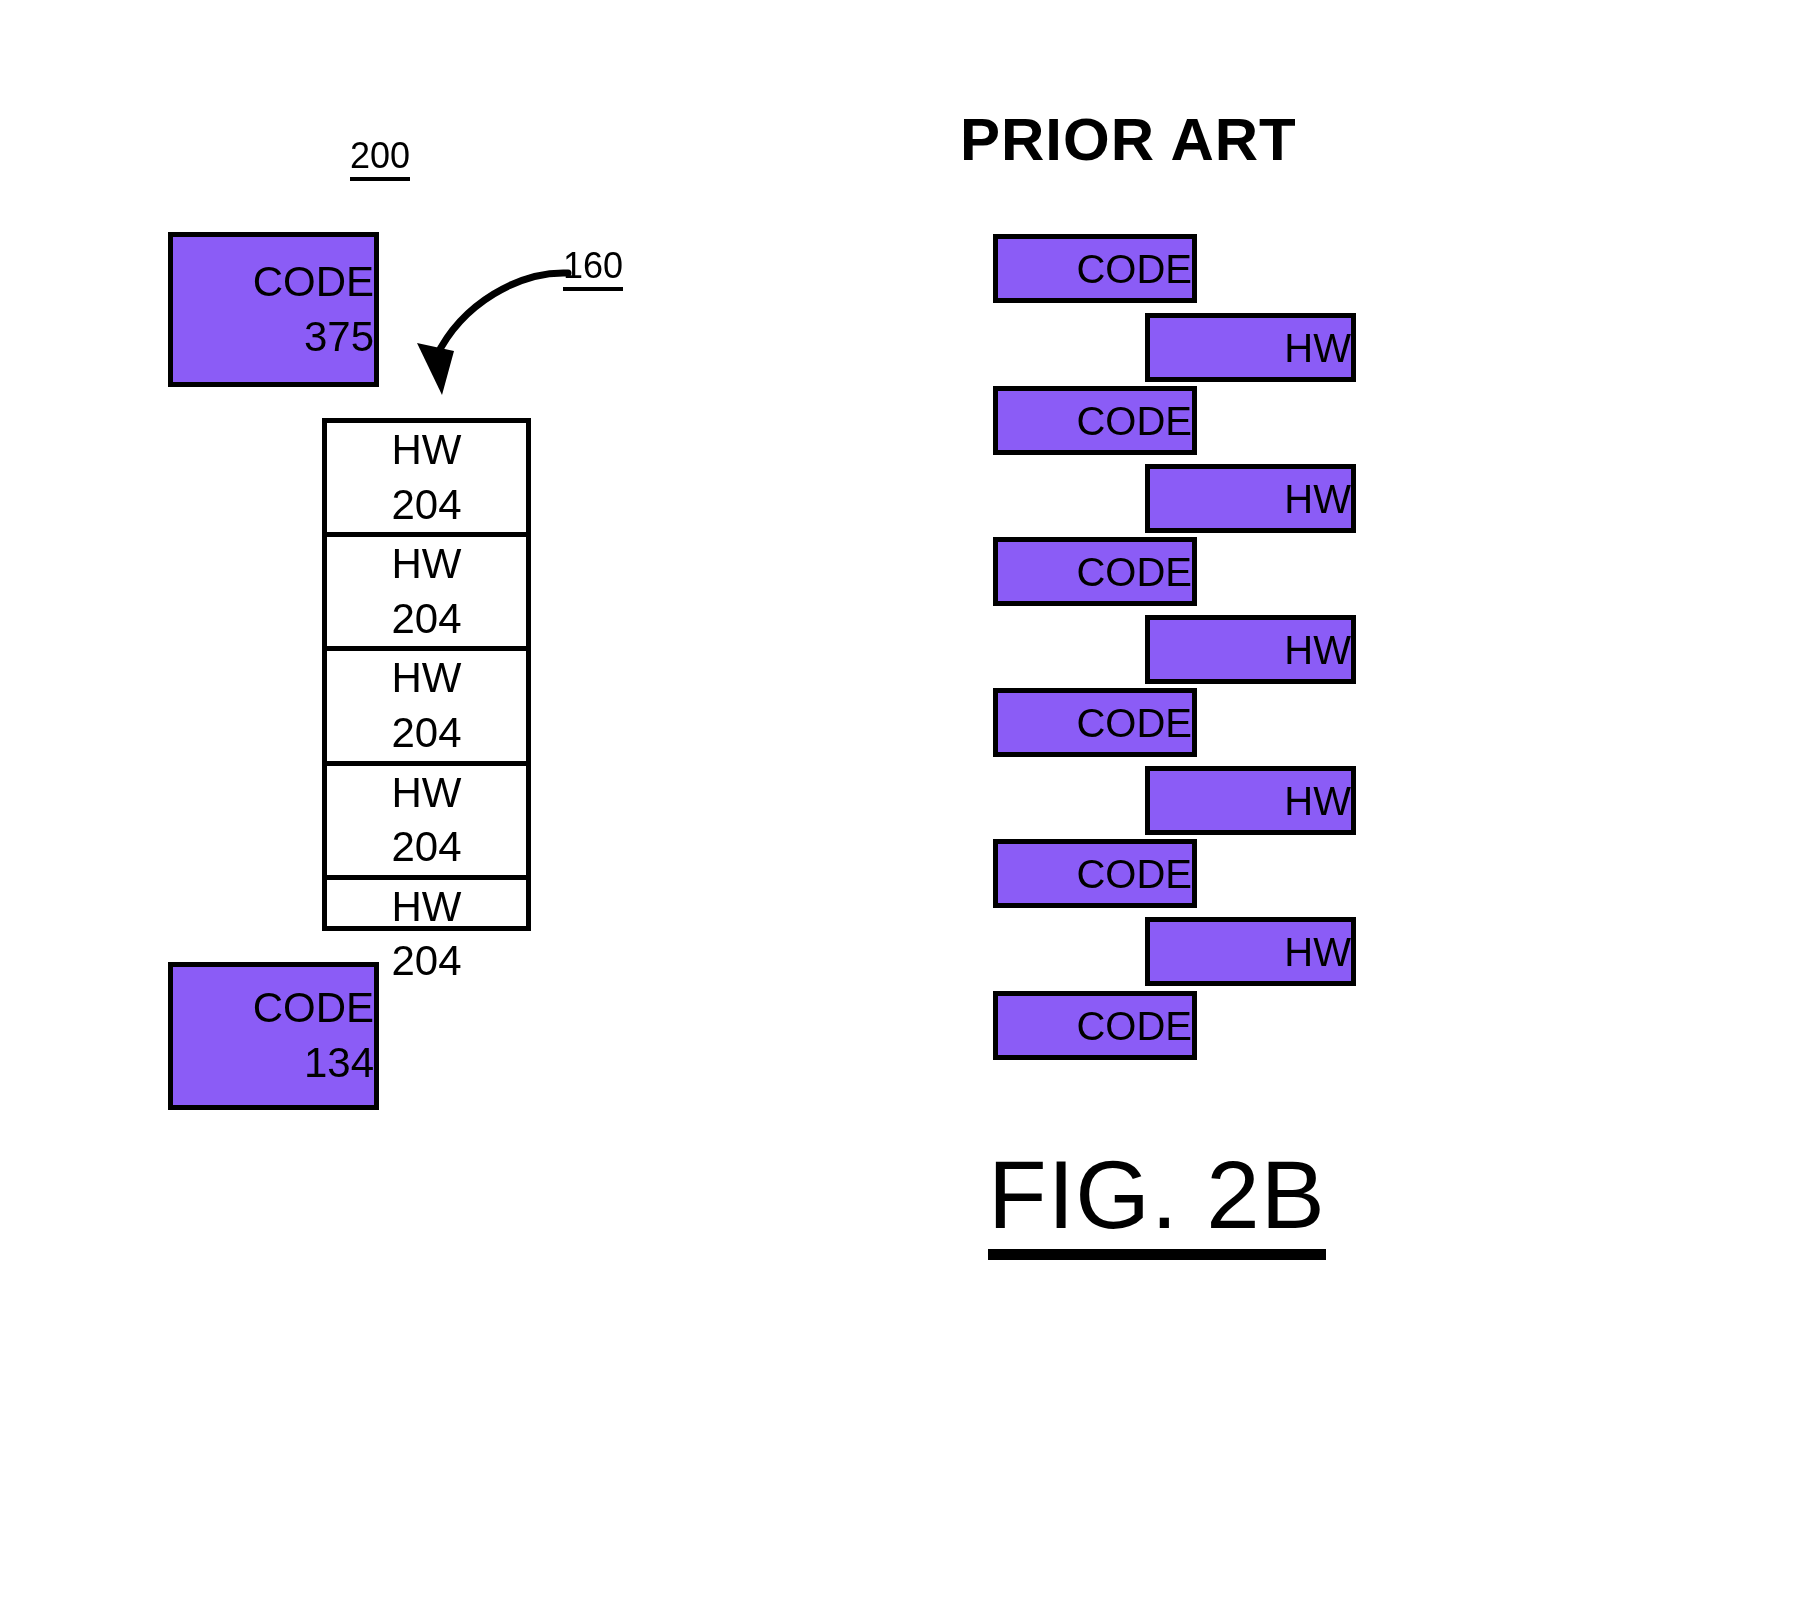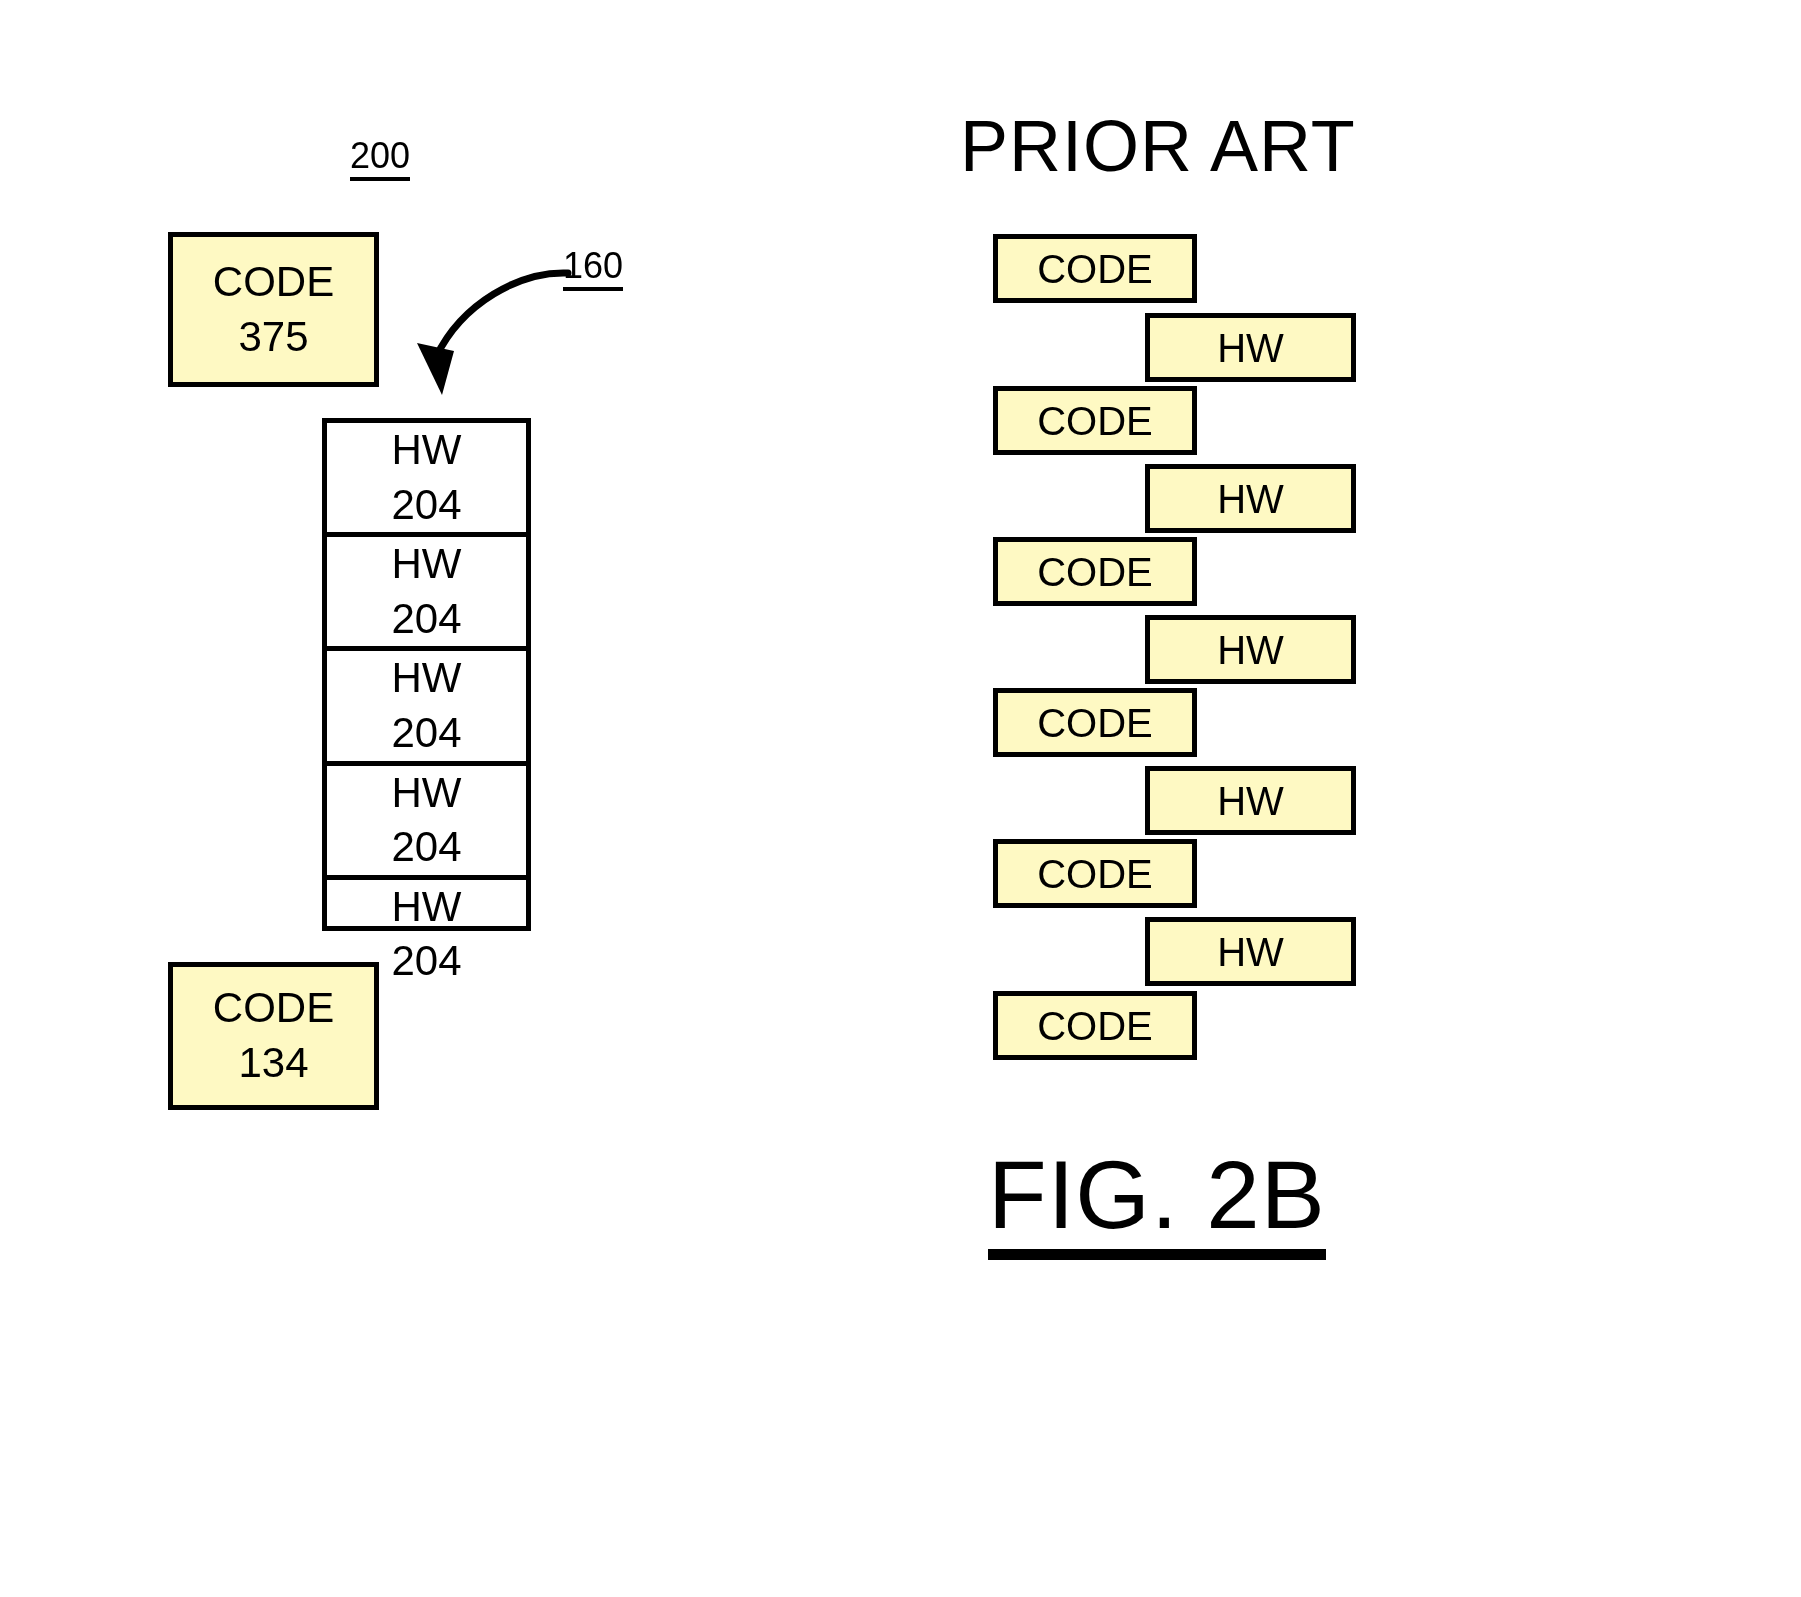--- a/index.html
+++ b/index.html
@@ -36,24 +36,24 @@
   .ref-label .txt {
     display: inline-block;
     border-bottom: 4px solid #000;
     padding-bottom: 3px;
   }
 
   
   .box {
     box-sizing: border-box;
     border: 5px solid #000;
-    background: #fef9c3;
+    background: #8b5cf6;
     display: flex;
     flex-direction: column;
-    align-items: center;
+    align-items: flex-end;
     justify-content: center;
     font-size: 42px;
     line-height: 1.30;
     text-align: center;
     white-space: nowrap;
   }
   .box .l1, .box .l2 { display: block; }
 
   
   #hw-stack {
@@ -85,24 +85,25 @@
     letter-spacing: 1px;
   }
   .fig-caption .txt {
     display: inline-block;
     border-bottom: 11px solid #000;
     padding-bottom: 6px;
   }
 
   
   .plain-title {
-    font-size: 72px;
+    font-size: 60px;
     line-height: 1;
     white-space: nowrap;
     letter-spacing: 1px;
+    font-weight: bold;
   }
 
   
   #arrow-202 { pointer-events: none; }
 </style>
 </head>
 <body>
 
 <div id="canvas">
 

